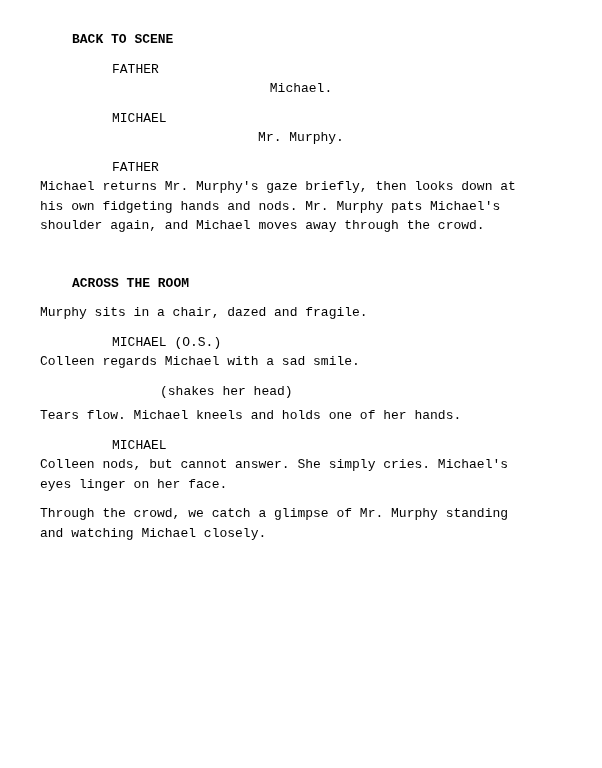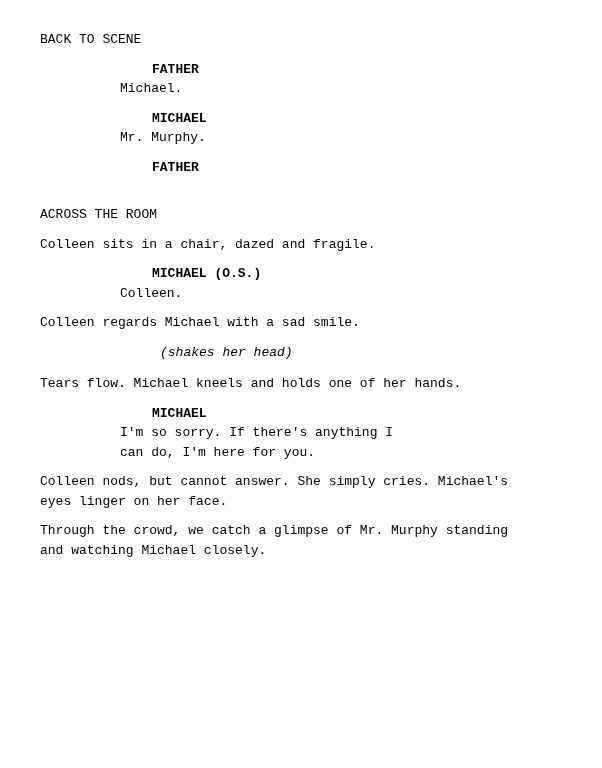--- a/index.html
+++ b/index.html
@@ -18,47 +18,48 @@
 
     .page {
       width: 602px;
       min-height: 768px;
       background: #ffffff;
       padding: 20px 40px 20px 40px;
       overflow: hidden;
     }
 
     .scene-heading {
-      font-weight: normal;
+      font-weight: bold;
       margin-bottom: 10px;
       margin-top: 10px;
+      margin-left: 32px;
     }
 
     .action {
       margin-bottom: 10px;
       white-space: pre-wrap;
     }
 
     .character {
-      margin-left: 112px;
+      margin-left: 72px;
       margin-bottom: 0;
-      font-weight: bold;
+      font-weight: normal;
     }
 
     .parenthetical {
       margin-left: 120px;
-      margin-bottom: 12px;
-      font-style: italic;
+      margin-bottom: 5px;
     }
 
     .dialogue {
       margin-left: 80px;
       margin-right: 80px;
       margin-bottom: 10px;
       white-space: pre-wrap;
+      text-align: center;
     }
 
     .spacer-lg {
       height: 18px;
     }
   </style>
 </head>
 <body>
 
 <div class="page">
@@ -67,39 +68,39 @@
 
 
   <div class="character">FATHER</div>
   <div class="dialogue">Michael.</div>
 
   <div class="character">MICHAEL</div>
   <div class="dialogue">Mr. Murphy.</div>
 
   <div class="character">FATHER</div>
 
+  <div class="action">Michael returns Mr. Murphy's gaze briefly, then looks down at
+his own fidgeting hands and nods. Mr. Murphy pats Michael's
+shoulder again, and Michael moves away through the crowd.</div>
 
   <div class="spacer-lg"></div>
 
   <div class="scene-heading">ACROSS THE ROOM</div>
 
-  <div class="action">Colleen sits in a chair, dazed and fragile.</div>
+  <div class="action">Murphy sits in a chair, dazed and fragile.</div>
 
   <div class="character">MICHAEL (O.S.)</div>
-  <div class="dialogue">Colleen.</div>
 
   <div class="action">Colleen regards Michael with a sad smile.</div>
 
   <div class="parenthetical">(shakes her head)</div>
 
   <div class="action">Tears flow. Michael kneels and holds one of her hands.</div>
 
   <div class="character">MICHAEL</div>
-  <div class="dialogue">I'm so sorry. If there's anything I
-can do, I'm here for you.</div>
 
   <div class="action">Colleen nods, but cannot answer. She simply cries. Michael's
 eyes linger on her face.</div>
 
   <div class="action">Through the crowd, we catch a glimpse of Mr. Murphy standing
 and watching Michael closely.</div>
 
 </div>
 
 </body></html>

